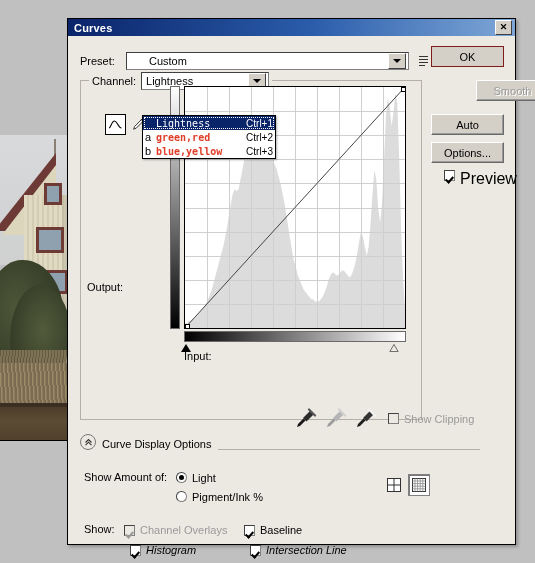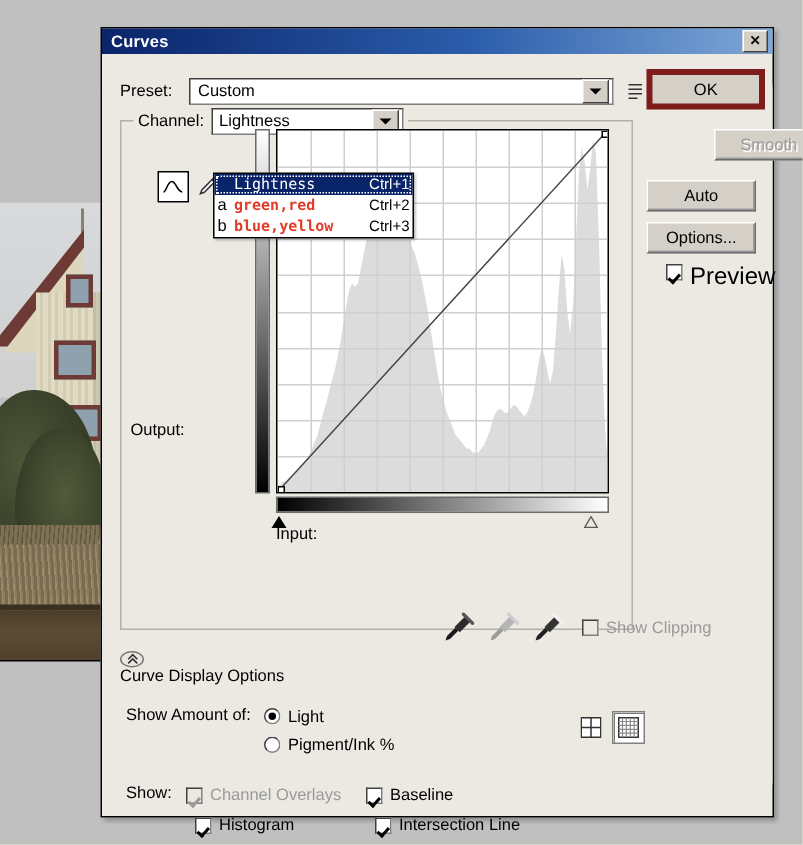--- a/index.html
+++ b/index.html
@@ -73,39 +73,39 @@
 
   
   #presetrow{position:absolute;left:12px;top:15px;width:400px;height:20px;display:flex;align-items:center;}
   .lbl{font-size:11px;color:#000;}
   #preset-label{width:46px;}
   #preset-combo{
     width:283px;height:18px;background:#fff;border:1px solid #7f7f7f;
     border-top-color:#404040;border-left-color:#404040;
     display:flex;align-items:center;box-sizing:border-box;
   }
-  #preset-value{flex:1;padding-left:5px;font-size:11px;}
+  #preset-value{flex:1;padding-left:22px;font-size:11px;}
   .arrowbtn{
     width:16px;height:14px;margin-right:2px;background:#d4d0c8;
     border:1px solid #fff;border-right-color:#404040;border-bottom-color:#404040;
     display:flex;align-items:center;justify-content:center;cursor:pointer;
   }
   .arrowbtn i{border-left:4px solid transparent;border-right:4px solid transparent;border-top:4px solid #000;display:block;}
   #preset-menu-icon{margin-left:9px;width:14px;height:14px;position:relative;cursor:pointer;}
   #preset-menu-icon b{position:absolute;left:1px;height:1px;background:#333;display:block;}
 
   
   #rightcol{position:absolute;left:363px;top:10px;width:78px;}
   .btn{
     width:71px;height:19px;margin-bottom:7px;background:#d4d0c8;
     border:1px solid #fff;border-right-color:#6a6a6a;border-bottom-color:#6a6a6a;
     box-shadow:inset -1px -1px 0 #9a9a9a;
     font-size:11px;display:flex;align-items:center;justify-content:center;cursor:pointer;
   }
-  #ok-button{border:4px solid #7f1d1d;height:19px;box-shadow:none;}
+  #ok-button{border:1px solid #7f1d1d;height:19px;box-shadow:none;}
   .btn.disabled{color:#9a9a9a;text-shadow:1px 1px 0 #fff;cursor:default;margin-left:45px;}
   #preview-row{display:flex;align-items:flex-start;margin-top:3px;margin-left:13px;font-size:16px;cursor:pointer;}
 
   .chk{
     width:11px;height:11px;background:#fff;border:1px solid #808080;
     border-top-color:#404040;border-left-color:#404040;margin-right:5px;
     position:relative;box-sizing:border-box;flex:none;
   }
   .chk.checked::after{
     content:"";position:absolute;left:2px;top:4px;width:3px;height:6px;
@@ -169,21 +169,21 @@
   #output-label{position:absolute;left:6px;top:200px;font-size:11px;}
   #input-label{position:absolute;left:103px;top:269px;font-size:11px;}
 
   
   #eyedroppers{position:absolute;left:227px;top:372px;display:flex;align-items:center;}
   .eyed{width:22px;height:20px;margin-right:8px;cursor:pointer;}
   #clip-row{position:absolute;left:320px;top:377px;display:flex;align-items:flex-start;color:#9a9a9a;font-size:11px;cursor:pointer;}
 
   
   #cdo{position:absolute;left:12px;top:398px;width:400px;}
-  #cdo-header{display:flex;align-items:flex-start;height:16px;flex-direction:column;}
+  #cdo-header{display:flex;align-items:flex-end;height:16px;}
   #cdo-toggle{
     width:14px;height:14px;border-radius:50%;border:1px solid #777;background:#ece9e3;
     display:flex;align-items:center;justify-content:center;margin-right:6px;cursor:pointer;
     font-size:9px;line-height:1;color:#333;
   }
   #cdo-title{font-size:11px;margin-right:7px;}
   #cdo-rule{flex:1;height:1px;background:#b4b0a8;}
 
   #amount-row{position:absolute;left:4px;top:36px;display:flex;align-items:flex-start;}
   #amount-label{width:92px;font-size:11px;padding-top:1px;}
@@ -421,21 +421,21 @@
           <div style="display:flex;">
             <div class="crow dim ccol">
               <span class="chk grey checked"></span>
               <span>Channel Overlays</span>
             </div>
             <div class="crow">
               <span class="chk checked"></span>
               <span>Baseline</span>
             </div>
           </div>
-          <div style="display:flex;margin-top:4px;">
+          <div style="display:flex;margin-top:4px;font-style:italic;">
             <div class="crow ccol" style="padding-left:6px;">
               <span class="chk checked"></span>
               <span>Histogram</span>
             </div>
             <div class="crow">
               <span class="chk checked"></span>
               <span>Intersection Line</span>
             </div>
           </div>
         </div>

